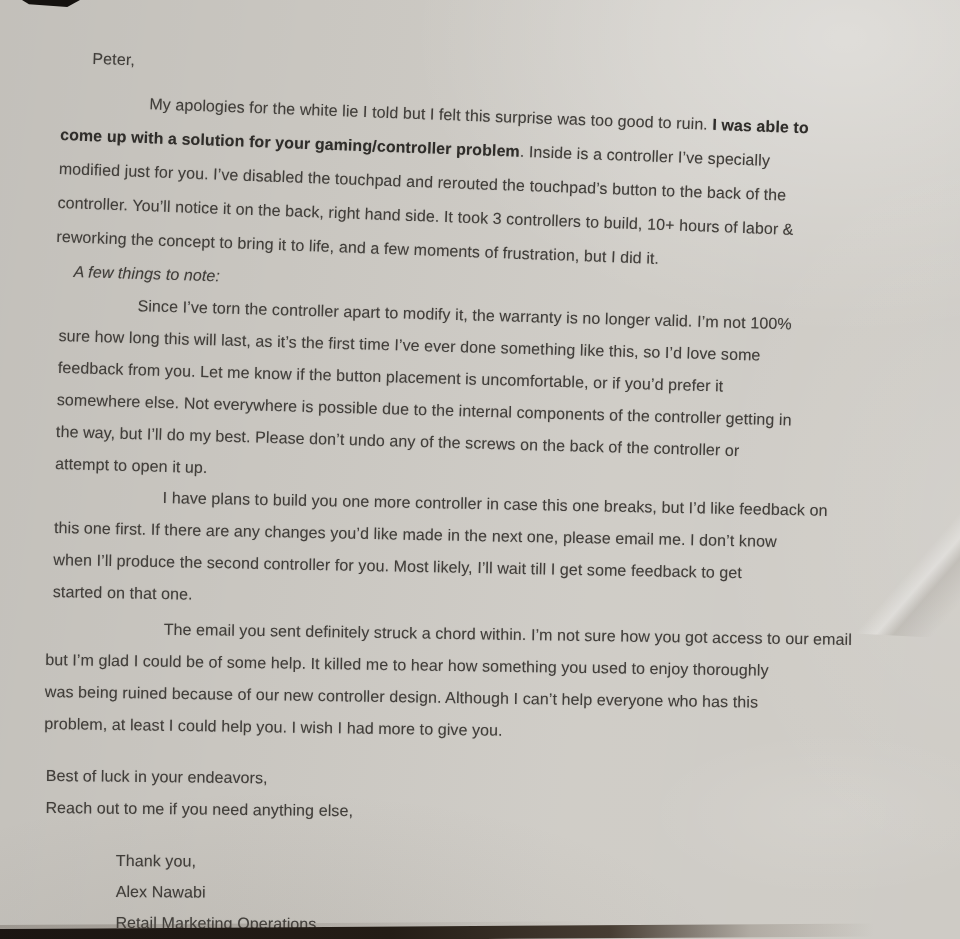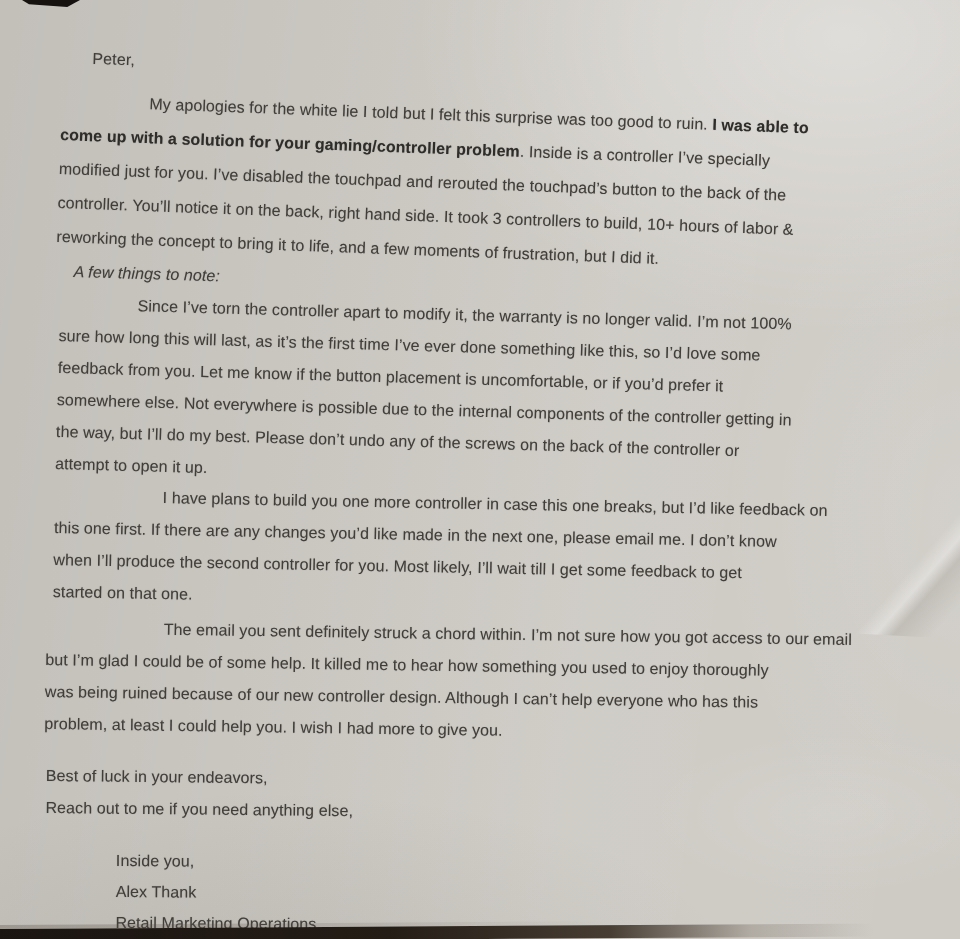--- a/index.html
+++ b/index.html
@@ -113,20 +113,20 @@
       <div class="line"><span>The email you sent definitely struck a chord within. I’m not sure how you got access to our email</span></div>
       <div class="line"><span>but I’m glad I could be of some help. It killed me to hear how something you used to enjoy thoroughly</span></div>
       <div class="line"><span>was being ruined because of our new controller design. Although I can’t help everyone who has this</span></div>
       <div class="line"><span>problem, at least I could help you. I wish I had more to give you.</span></div>
     </div>
   <div class="block b6">
       <div class="line"><span>Best of luck in your endeavors,</span></div>
       <div class="line"><span>Reach out to me if you need anything else,</span></div>
     </div>
   <div class="block b7">
-      <div class="line"><span>Inside you,</span></div>
-      <div class="line"><span>Alex Thank</span></div>
+      <div class="line"><span>Thank you,</span></div>
+      <div class="line"><span>Alex Nawabi</span></div>
       <div class="line"><span>Retail Marketing Operations</span></div>
     </div>
 
   <div class="desk"></div>
   <div class="corner-notch"></div>
 </div>
 
 </body></html>

